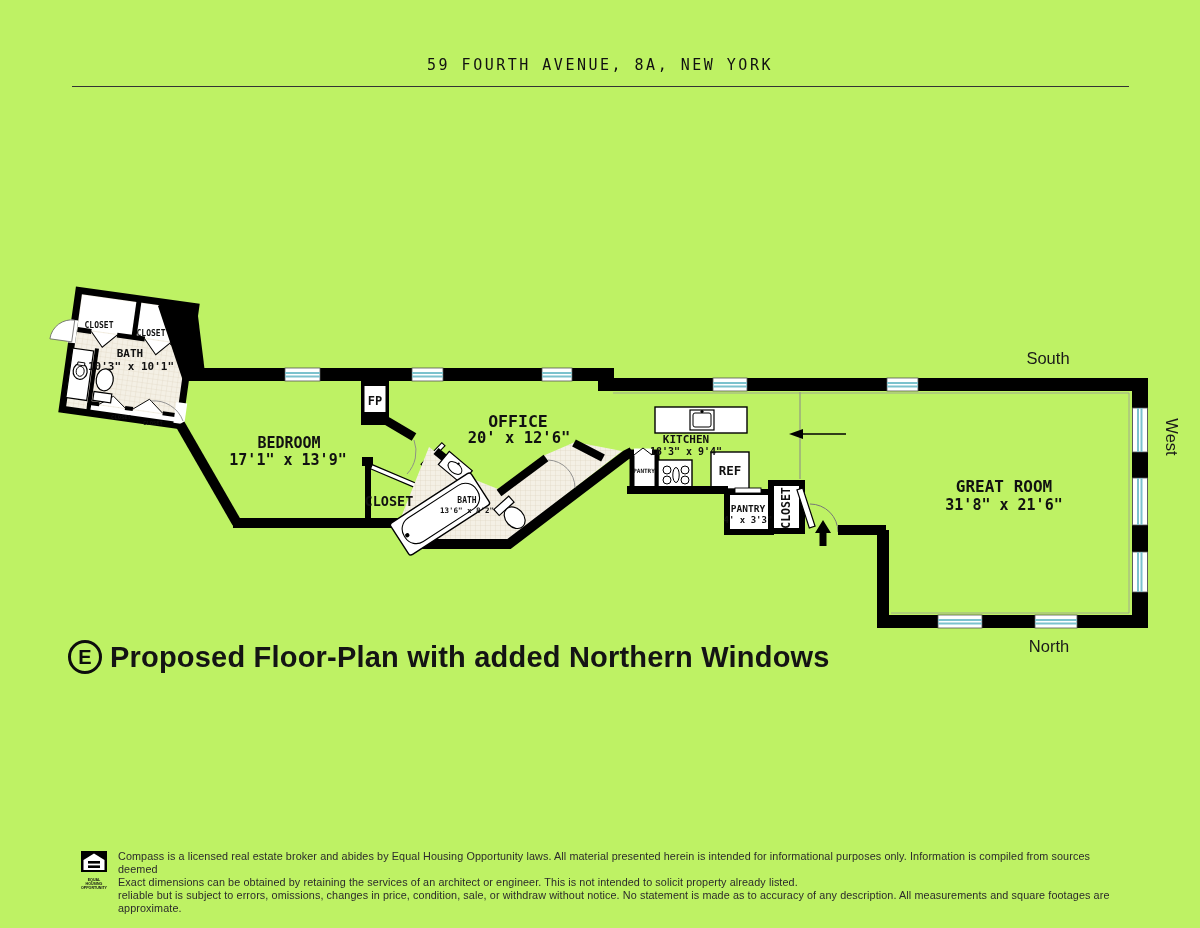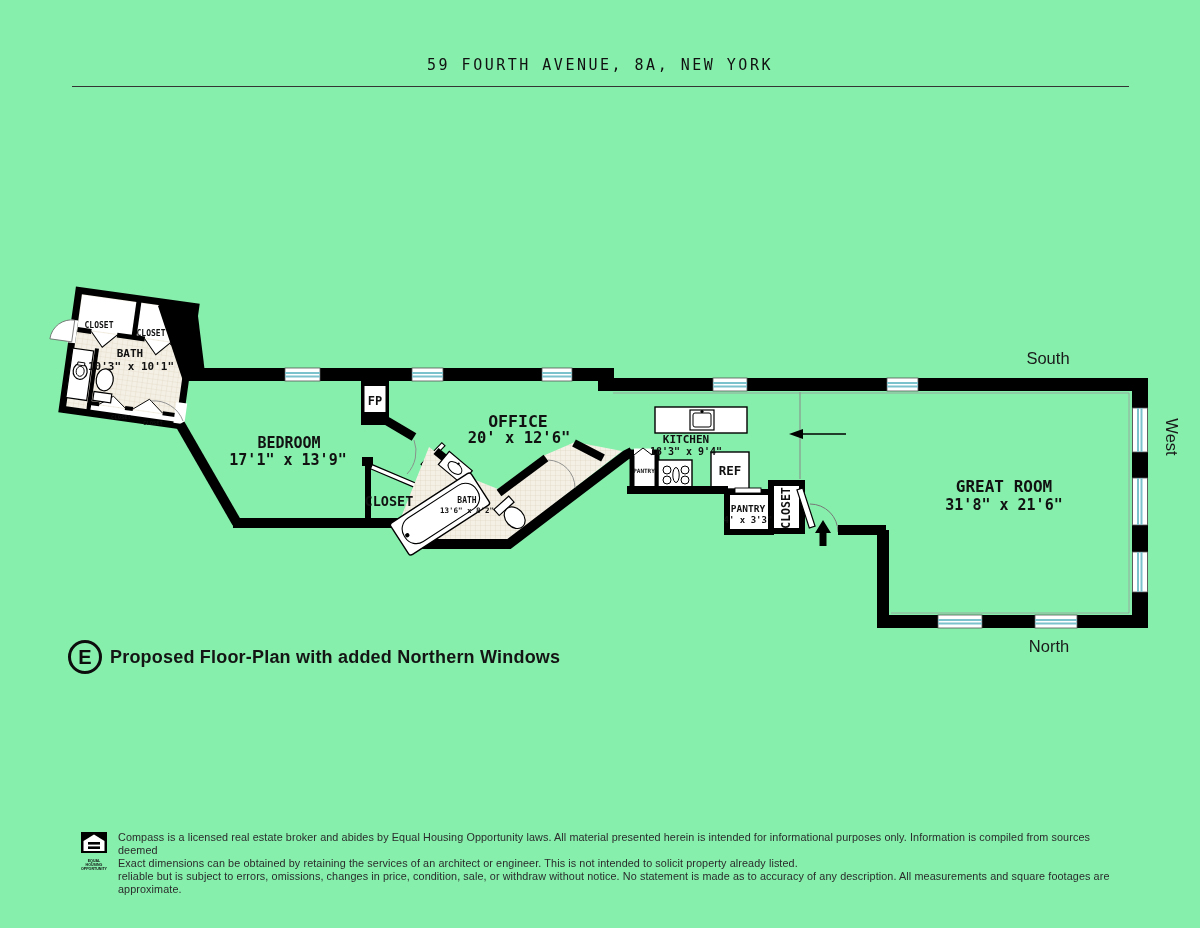--- a/index.html
+++ b/index.html
@@ -1,33 +1,33 @@
 <!DOCTYPE html>
 <html><head>
 <meta charset="utf-8">
 <style>
   html,body{margin:0;padding:0;background:#fff;}
-  #page{position:relative;width:1200px;height:928px;background:#86efac;overflow:hidden;
+  #page{position:relative;width:1200px;height:928px;background:#bef264;overflow:hidden;
         font-family:"Liberation Sans",sans-serif;}
   
   #title{position:absolute;top:56px;left:0;width:1200px;text-align:center;
          font-family:"DejaVu Sans Mono",monospace;font-size:15px;letter-spacing:2.5px;color:#111;}
   #title-rule{position:absolute;top:86px;left:72px;width:1057px;height:0;border-top:1.6px solid #333;}
   
   #plan{position:absolute;left:0;top:0;width:1200px;height:928px;}
   text.lbl{font-family:"DejaVu Sans Mono",monospace;font-weight:bold;fill:#111;text-anchor:middle;}
   text.cmp{font-family:"Liberation Sans",sans-serif;font-weight:400;fill:#1a1a1a;text-anchor:middle;}
   
   #caption{position:absolute;left:68px;top:640px;display:flex;align-items:center;gap:8px;}
   #e-badge{width:28px;height:28px;border:3.4px solid #0d0d0d;border-radius:50%;
            display:flex;align-items:center;justify-content:center;
            font-size:20px;font-weight:600;color:#0d0d0d;}
-  #caption-text{font-size:18px;font-weight:600;color:#141414;letter-spacing:.2px;}
-  
-  #footer{position:absolute;left:80px;top:831px;width:1050px;display:flex;gap:10px;}
+  #caption-text{font-size:29px;font-weight:600;color:#141414;letter-spacing:.2px;}
+  
+  #footer{position:absolute;left:80px;top:850px;width:1050px;display:flex;gap:10px;}
   #eho{flex:0 0 28px;text-align:center;}
   #eho .tiny{font-size:3.6px;font-weight:bold;color:#111;line-height:4px;}
   #disclaimer{font-size:10.8px;line-height:12.9px;color:#2b2b2b;letter-spacing:.1px;}
 </style>
 </head>
 <body>
 
 <div id="page">
 
   <div id="title">59 FOURTH AVENUE, 8A, NEW YORK</div>

